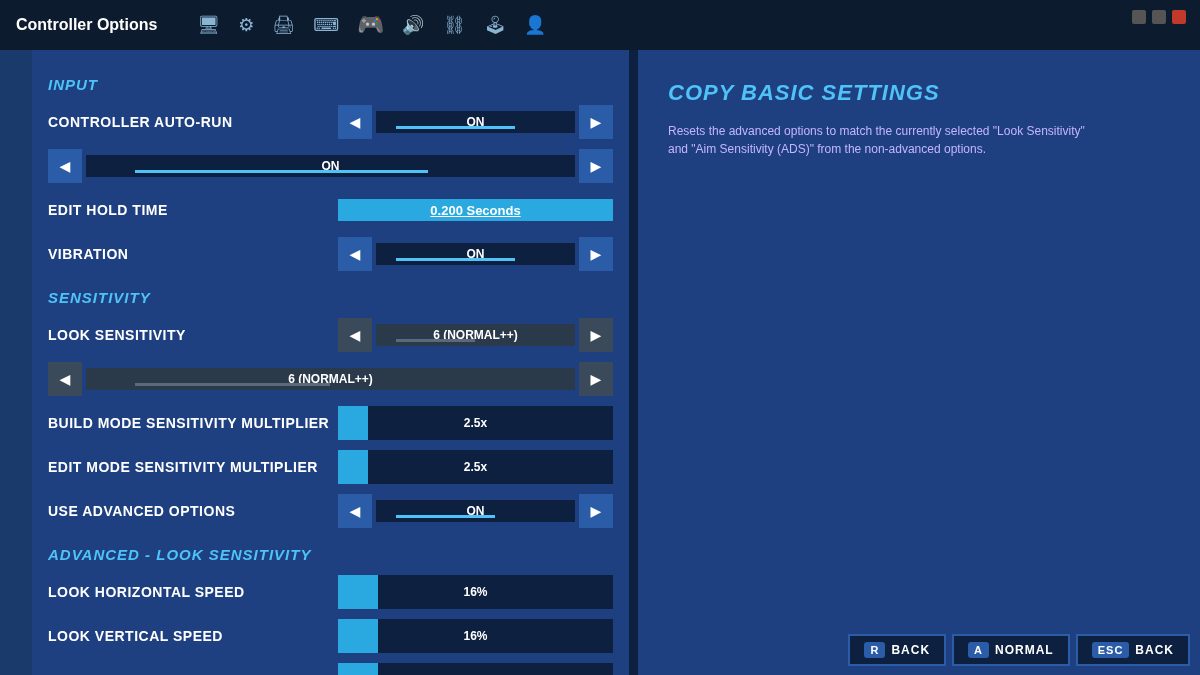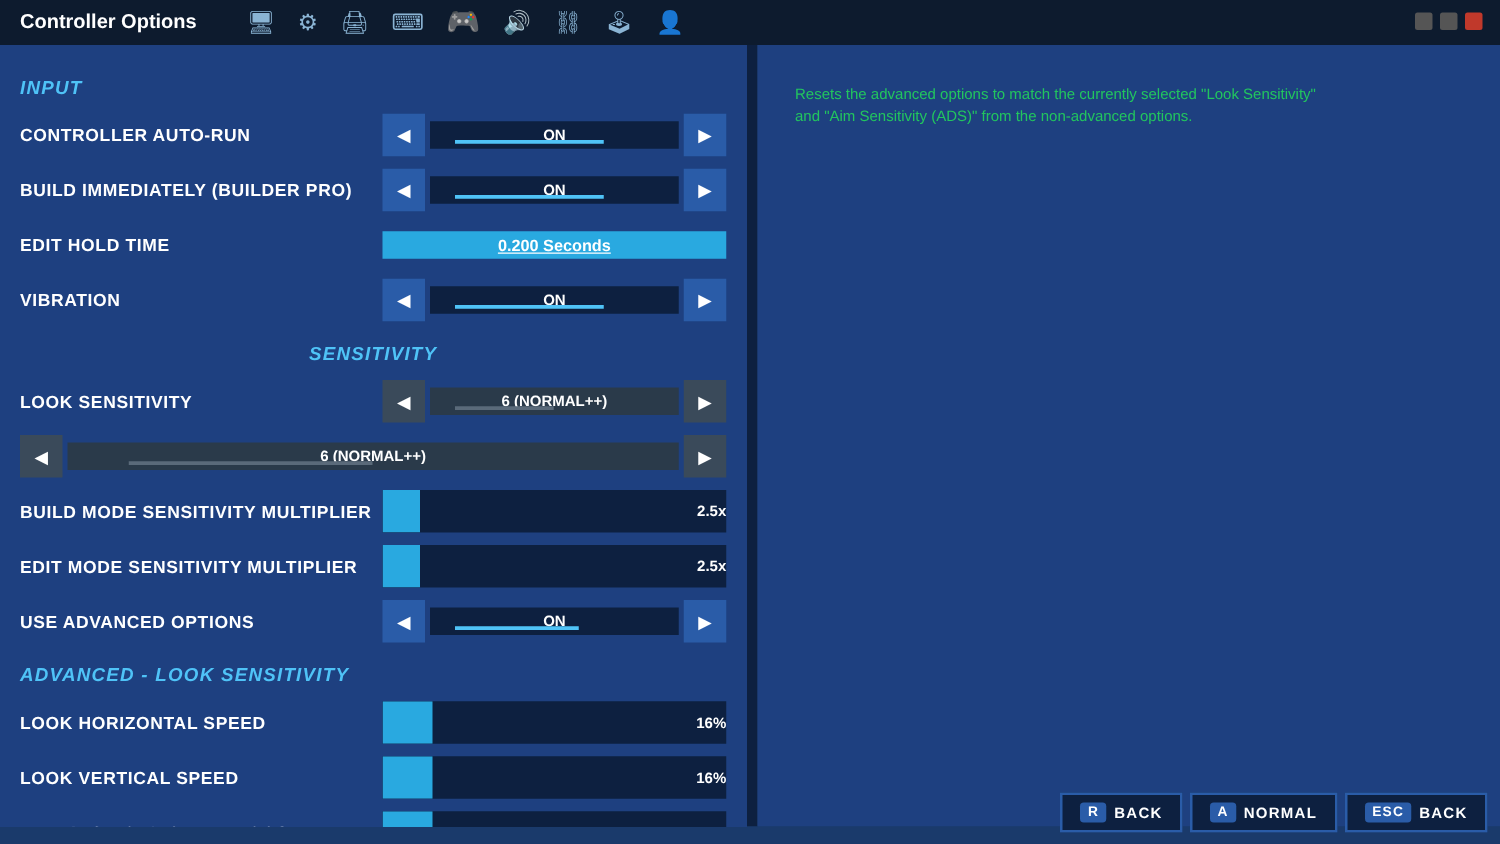--- a/index.html
+++ b/index.html
@@ -9,21 +9,21 @@
       background: #1a3a6b;
       font-family: 'Arial Black', Arial, sans-serif;
       color: white;
       overflow: hidden;
       position: relative;
     }
 
     
     .title-bar {
       background: #0d1b2e;
-      height: 36px;
+      height: 50px;
       display: flex;
       align-items: center;
       padding: 0 16px;
       gap: 20px;
     }
     .title-text {
       font-size: 16px;
       font-weight: bold;
       color: white;
       margin-right: 20px;
@@ -51,20 +51,21 @@
       height: 14px;
       background: #555;
       border-radius: 2px;
       display: inline-block;
     }
 
     
     .main-content {
       display: flex;
       height: 625px;
+      padding-left: 32px;
     }
 
     
     .left-panel {
       width: 600px;
       background: #1e4080;
       padding: 16px;
       overflow-y: auto;
       border-right: 3px solid #0d2040;
     }
@@ -162,21 +163,21 @@
       bottom: 4px !important;
     }
 
     
     .slider-value {
       background: #0d2040;
       flex: 1;
       height: 34px;
       display: flex;
       align-items: center;
-      justify-content: flex-end;
+      justify-content: center;
       font-size: 12px;
       font-weight: bold;
       position: relative;
       overflow: hidden;
     }
     .slider-fill {
       position: absolute;
       left: 0;
       top: 0;
       height: 100%;
@@ -197,21 +198,21 @@
     .copy-settings-title {
       font-size: 22px;
       font-weight: 900;
       font-style: italic;
       color: #4fc3f7;
       margin-bottom: 16px;
       letter-spacing: 1px;
     }
     .copy-settings-desc {
       font-size: 12px;
-      color: #22c55e;
+      color: #c4b5fd;
       line-height: 1.5;
       max-width: 440px;
     }
 
     
     .bottom-bar {
       position: absolute;
       bottom: 0;
       right: 0;
       height: 50px;
@@ -302,21 +303,20 @@
         <button class="arrow-btn">◀</button>
         <div class="value-display on-active">
           <span>ON</span>
           <div class="value-bar"></div>
         </div>
         <button class="arrow-btn">▶</button>
       </div>
     </div>
 
     <div class="setting-row">
-      <div class="setting-label">BUILD IMMEDIATELY (BUILDER PRO)</div>
       <div class="setting-control">
         <button class="arrow-btn">◀</button>
         <div class="value-display on-active">
           <span>ON</span>
           <div class="value-bar"></div>
         </div>
         <button class="arrow-btn">▶</button>
       </div>
     </div>
 
@@ -334,21 +334,21 @@
       <div class="setting-control">
         <button class="arrow-btn">◀</button>
         <div class="value-display on-active">
           <span>ON</span>
           <div class="value-bar"></div>
         </div>
         <button class="arrow-btn">▶</button>
       </div>
     </div>
 
-    <div class="section-header" style="margin-top:16px;text-align:center;">SENSITIVITY</div>
+    <div class="section-header" style="margin-top:16px;">SENSITIVITY</div>
 
     <div class="setting-row">
       <div class="setting-label">LOOK SENSITIVITY</div>
       <div class="setting-control">
         <button class="arrow-btn grey-arrow">◀</button>
         <div class="value-display grey-value">
           <span>6 (NORMAL++)</span>
           <div class="value-bar grey-bar"></div>
         </div>
         <button class="arrow-btn grey-arrow">▶</button>
@@ -428,20 +428,21 @@
           <span class="slider-text">16%</span>
         </div>
       </div>
     </div>
 
   </div>
 
   <div class="panel-divider"></div>
 
   <div class="right-panel">
+    <div class="copy-settings-title">COPY BASIC SETTINGS</div>
     <div class="copy-settings-desc">Resets the advanced options to match the currently selected "Look Sensitivity" and "Aim Sensitivity (ADS)" from the non-advanced options.</div>
   </div>
 
 </div>
 
 <div class="bottom-bar">
   <button class="bottom-btn">
     <span class="btn-key">R</span>
     <span>BACK</span>
   </button>

